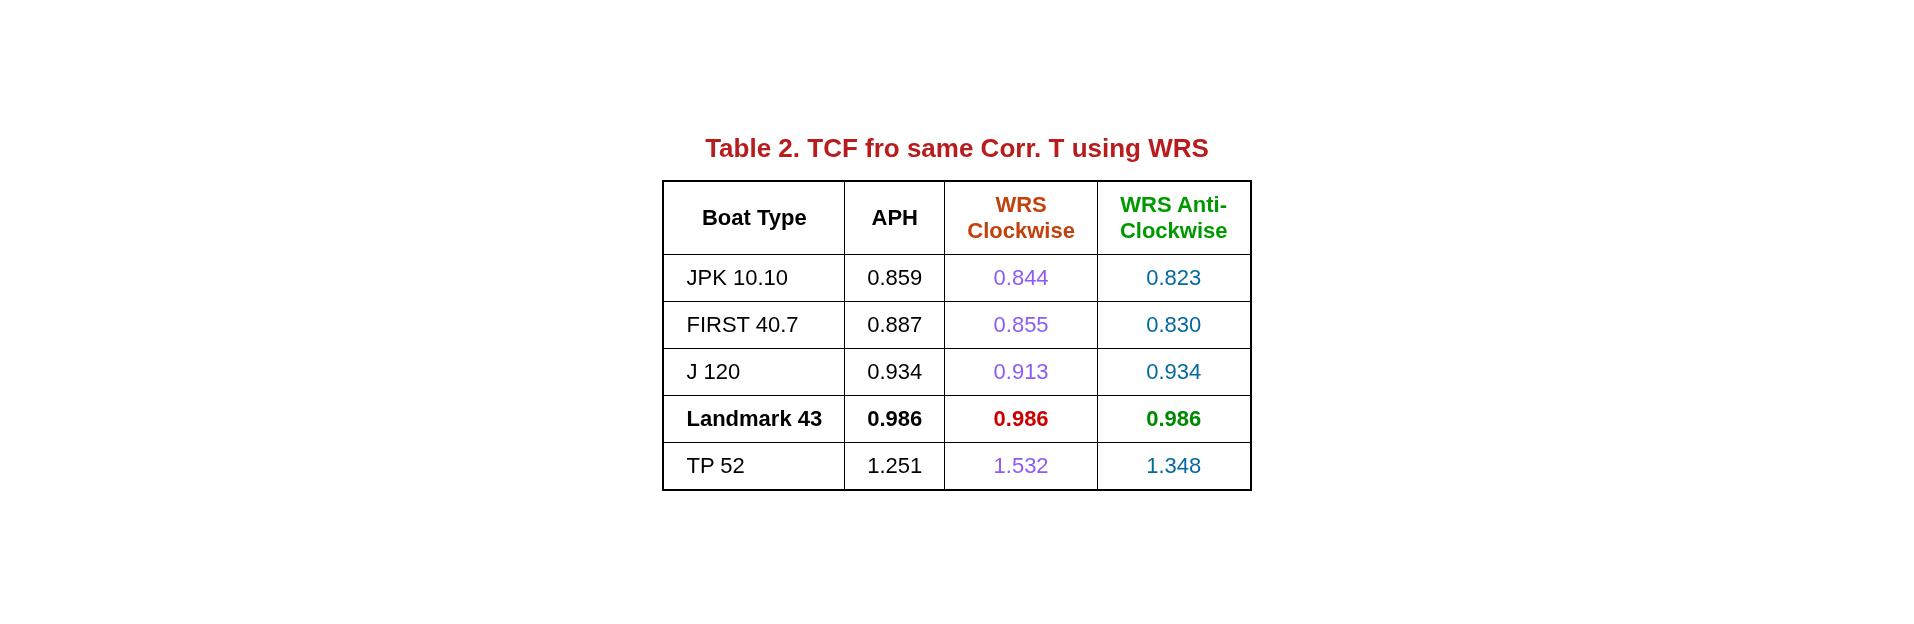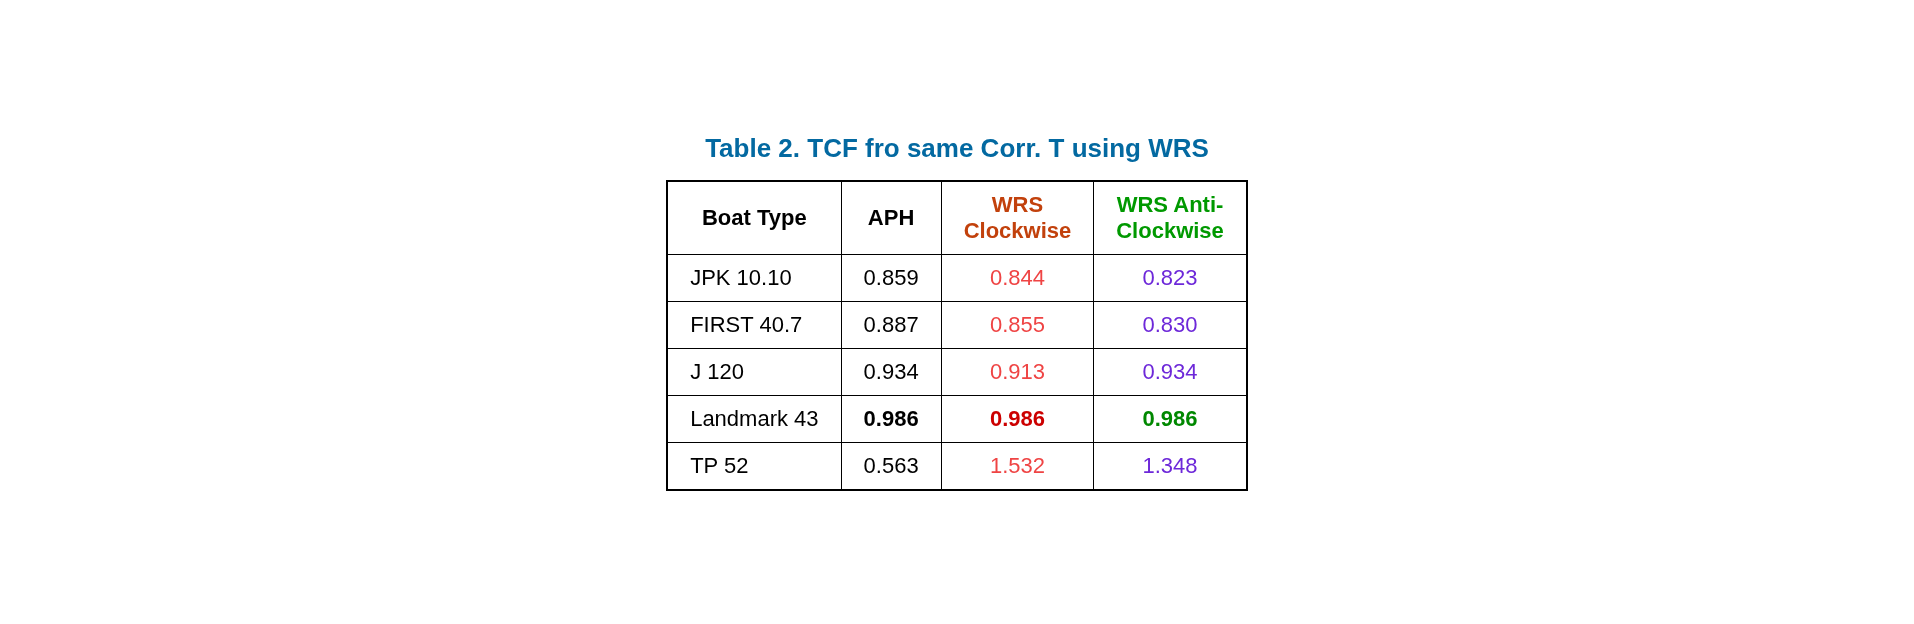--- a/index.html
+++ b/index.html
@@ -21,21 +21,21 @@
     .container {
       display: flex;
       flex-direction: column;
       align-items: center;
     }
 
     .title {
       font-size: 26px;
       font-weight: bold;
       margin-bottom: 16px;
-      color: #0369a1;
+      color: #b91c1c;
     }
 
     table {
       border-collapse: collapse;
       border: 2.5px solid #000000;
       padding-left: 43px;
     }
 
     th, td {
       border: 1.5px solid #000000;
@@ -57,25 +57,25 @@
     th.wrs-acw {
       color: #009900;
       margin-left: 22px;
     }
 
     td.boat-type {
       text-align: left;
     }
 
     td.wrs-cw {
-      color: #ef4444;
+      color: #8b5cf6;
     }
 
     td.wrs-acw {
-      color: #6d28d9;
+      color: #0369a1;
     }
 
     tr.highlight td {
       font-weight: bold;
     }
 
     tr.highlight td.wrs-cw {
       color: #cc0000;
       font-weight: bold;
     }
@@ -118,26 +118,26 @@
           <td class="wrs-cw">0.855</td>
           <td class="wrs-acw">0.830</td>
         </tr>
         <tr>
           <td class="boat-type">J 120</td>
           <td>0.934</td>
           <td class="wrs-cw">0.913</td>
           <td class="wrs-acw">0.934</td>
         </tr>
         <tr class="highlight">
-          <td class="boat-type" style="font-weight: normal;">Landmark 43</td>
+          <td class="boat-type" style="font-weight: bold;">Landmark 43</td>
           <td style="font-weight: bold;">0.986</td>
           <td class="wrs-cw">0.986</td>
           <td class="wrs-acw">0.986</td>
         </tr>
         <tr>
           <td class="boat-type">TP 52</td>
-          <td>0.563</td>
+          <td>1.251</td>
           <td class="wrs-cw">1.532</td>
           <td class="wrs-acw">1.348</td>
         </tr>
       </tbody>
   </table>
 </div>
 
 </body></html>

